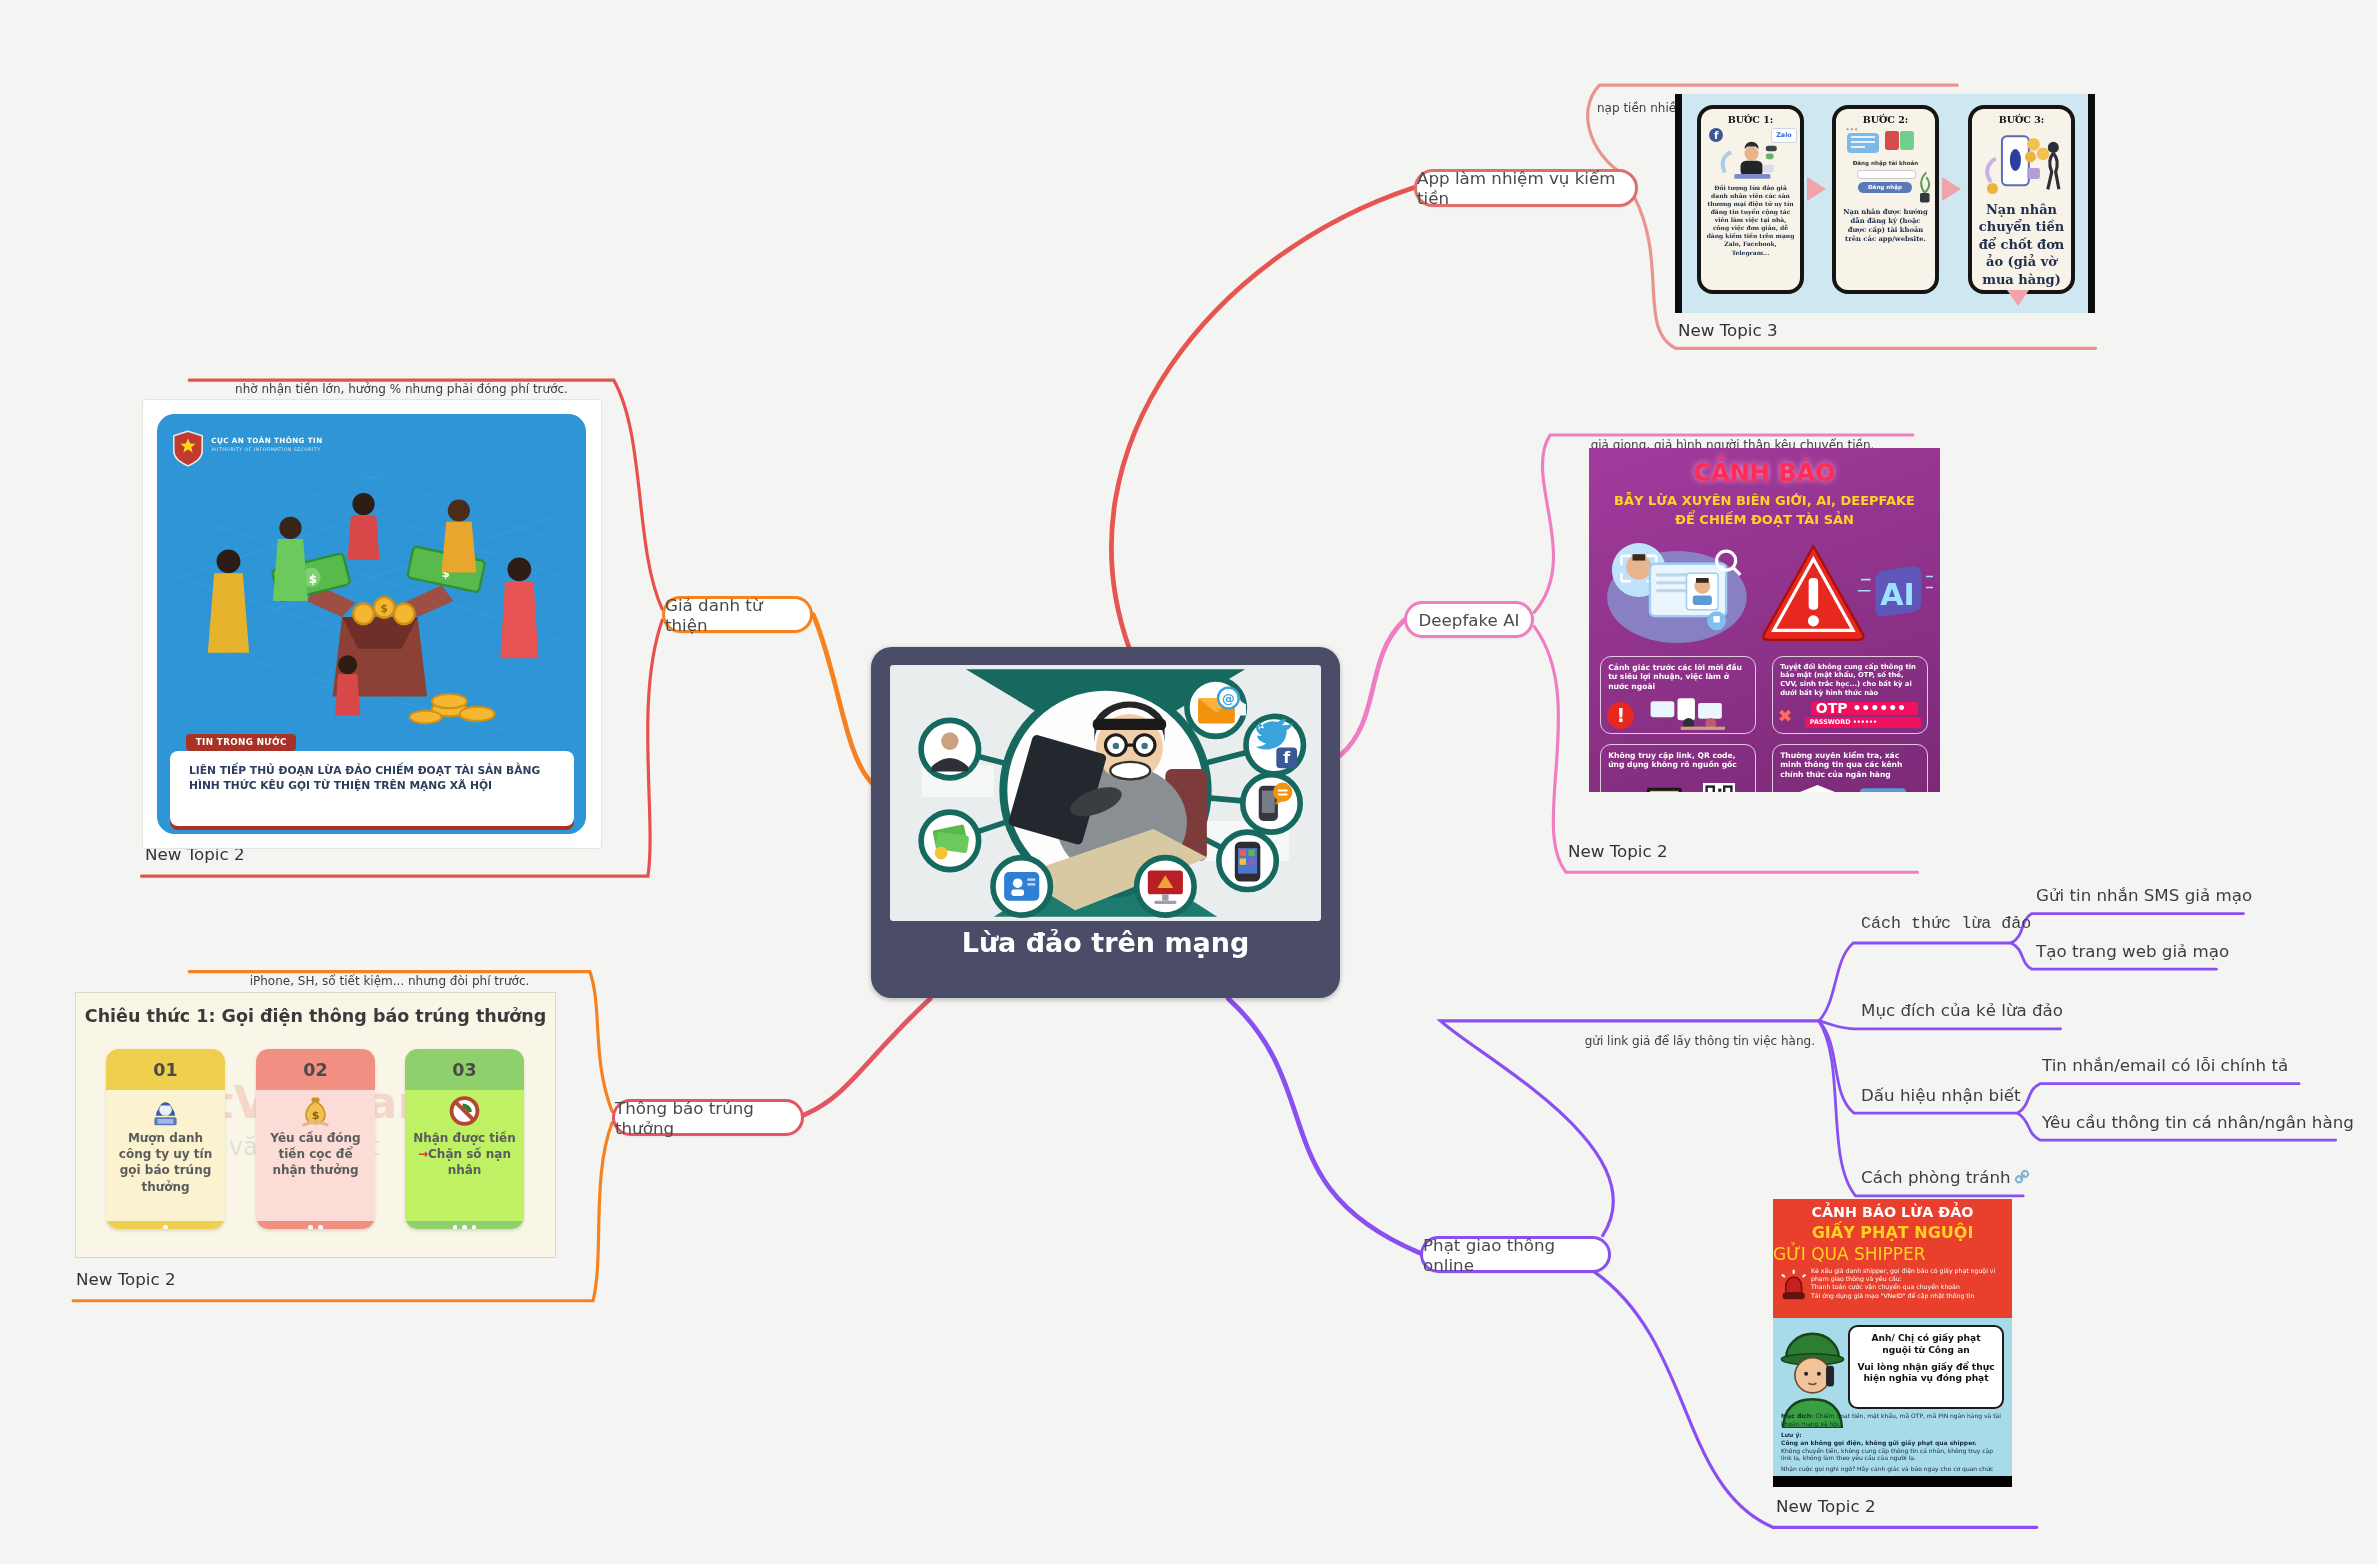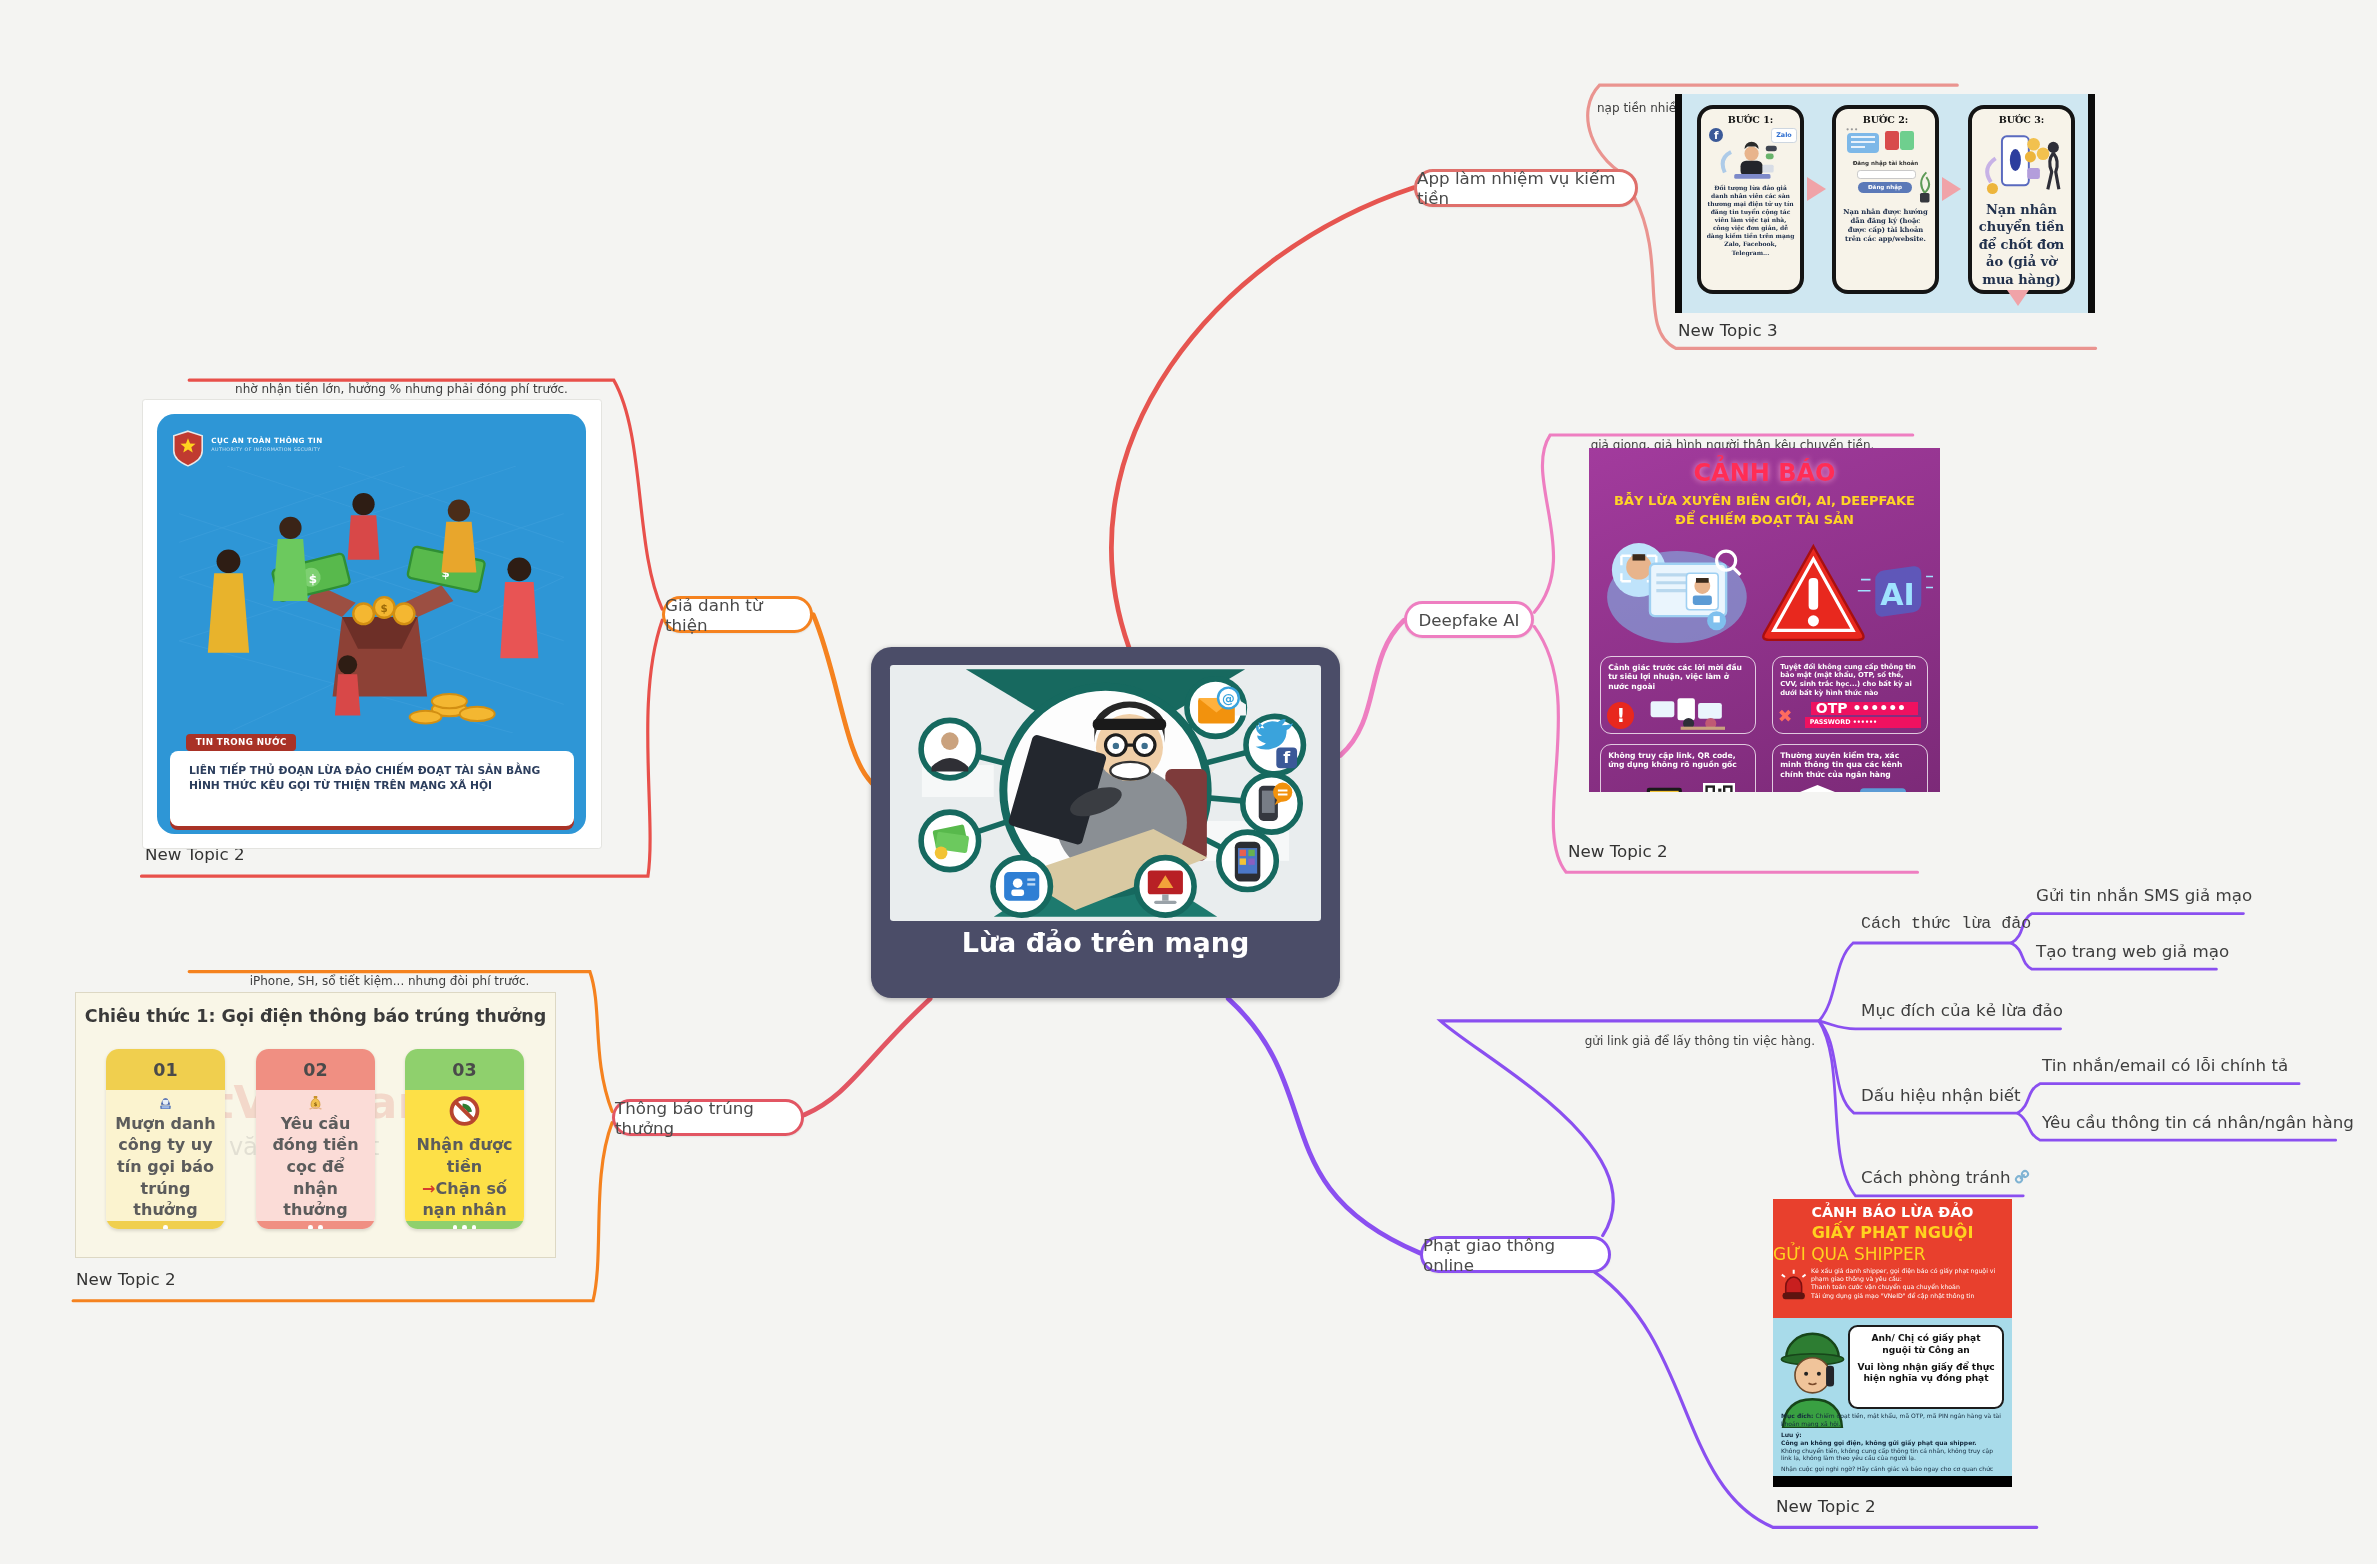--- a/index.html
+++ b/index.html
@@ -32,21 +32,21 @@
   
   .dfbox{position:absolute;width:156px;height:78px;border:1.6px solid rgba(255,255,255,.75);border-radius:11px;
          box-sizing:border-box;padding:5.6px 7.2px;color:#fff;font-size:7.6px;font-weight:600;line-height:1.3;}
   .bar{background:#ef1160;color:#fff;font-weight:bold;display:flex;align-items:center;padding-left:4.8px;}
   
   .lcard{position:absolute;top:56px;width:119px;height:180px;border-radius:12.7px;overflow:hidden;
          box-shadow:0 1.6px 3.2px rgba(0,0,0,.12);}
   .lcard .tab{height:41px;display:flex;align-items:center;justify-content:center;font-weight:bold;
               font-size:17.5px;color:#4a4a4a;}
   .lcard .bodyc{height:126px;display:flex;flex-direction:column;align-items:center;padding-top:4.8px;}
-  .lcard .ctext{font-size:16px;color:#5c5c5c;font-weight:600;text-align:center;line-height:1.35;padding:3.2px 6.4px 0 6.4px;}
+  .lcard .ctext{font-size:12px;color:#5c5c5c;font-weight:600;text-align:center;line-height:1.35;padding:3.2px 6.4px 0 6.4px;}
   .lcard .strip{height:12.7px;display:flex;align-items:center;justify-content:center;gap:4.8px;}
   .dot{width:4.8px;height:4.8px;border-radius:50%;background:#fff;}
 </style>
 </head>
 <body>
 
 <div id="stage">
 
   <svg id="links" width="2377" height="1564" viewBox="0 0 2990 1967" fill="none">
 
@@ -494,21 +494,21 @@
       <div class="strip" style="background:#f08f82;">
           <span class="dot"></span>
           <span class="dot"></span>
         </div>
     </div>
 
     <div class="lcard" style="left:329px;">
       <div class="tab" style="background:#8fd06d;">
           <span>03</span>
         </div>
-      <div class="bodyc" style="background:#fde047;justify-content:space-between;">
+      <div class="bodyc" style="background:#bef264;">
         <svg width="33" height="32" viewBox="0 0 42 42">
           <circle cx="21" cy="21" r="17" fill="#fff" stroke="#b8452f" stroke-width="5"></circle>
           <path d="M13,15 q8,-6 16,0 l-3,5 q-5,-3 -10,0 Z" fill="#2e7d32" transform="rotate(40 21 21)"></path>
           <line x1="9" y1="9" x2="33" y2="33" stroke="#b8452f" stroke-width="5"></line>
         </svg>
         <div class="ctext">
           <span>Nhận được tiền</span><br>
           <span style="color:#d63c2e;font-weight:bold;">→</span><span>Chặn số nạn nhân</span>
         </div>
       </div>

